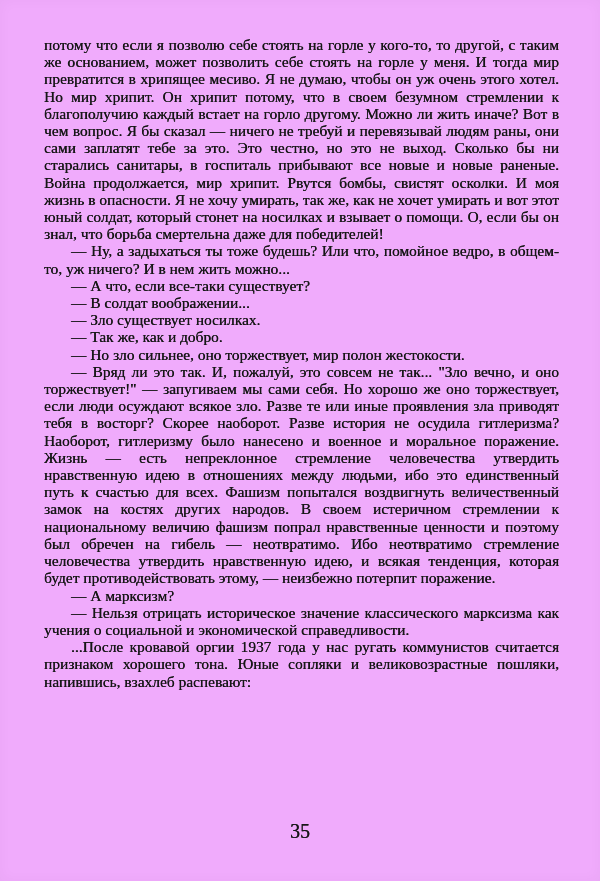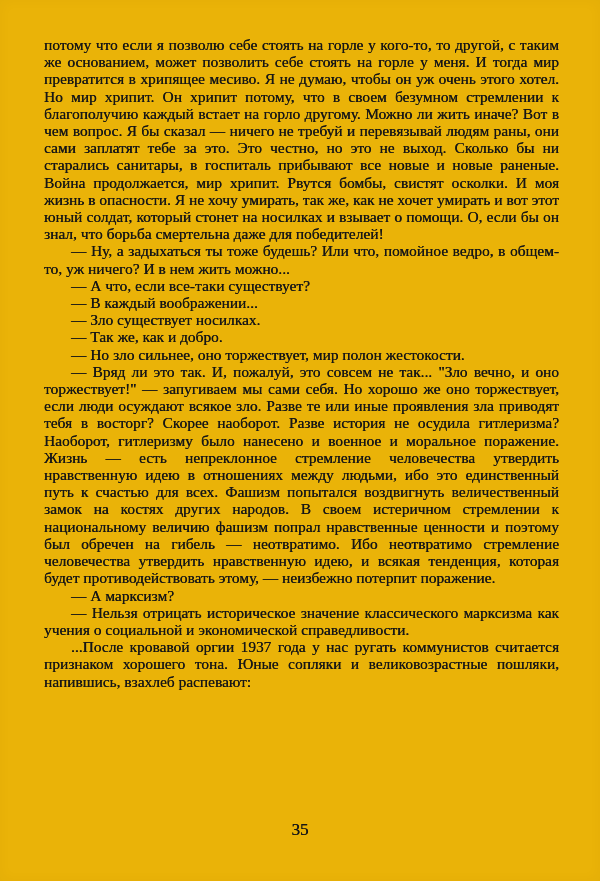--- a/index.html
+++ b/index.html
@@ -4,21 +4,21 @@
 <style>
   html, body {
     margin: 0;
     padding: 0;
     background: #ffffff;
   }
   .page {
     position: relative;
     width: 600px;
     height: 881px;
-    background: #eab308;
+    background: #f0abfc;
     overflow: hidden;
     font-family: "Liberation Serif", "DejaVu Serif", serif;
     color: #171717;
     box-shadow: inset 0 0 14px rgba(0,0,0,0.03);
   }
   .text-block {
     position: absolute;
     left: 44px;
     top: 36px;
     width: 515px;
@@ -35,33 +35,33 @@
   }
   .text-block p.indent {
     text-indent: 27px;
   }
   .page-number {
     position: absolute;
     top: 820px;
     left: 0;
     width: 100%;
     text-align: center;
-    font-size: 17px;
+    font-size: 20px;
     text-shadow: 0.3px 0 0 currentColor;
   }
 </style>
 </head>
 <body>
 
 <div class="page">
   <div class="text-block">
     <p class="noindent">потому что если я позволю себе стоять на горле у кого-то, то другой, с таким же основанием, может позволить себе стоять на горле у меня. И тогда мир превратится в хрипящее месиво. Я не думаю, чтобы он уж очень этого хотел. Но мир хрипит. Он хрипит потому, что в своем безумном стремлении к благополучию каждый встает на горло другому. Можно ли жить иначе? Вот в чем вопрос. Я бы сказал — ничего не требуй и перевязывай людям раны, они сами заплатят тебе за это. Это честно, но это не выход. Сколько бы ни старались санитары, в госпиталь прибывают все новые и новые раненые. Война продолжается, мир хрипит. Рвутся бомбы, свистят осколки. И моя жизнь в опасности. Я не хочу умирать, так же, как не хочет умирать и вот этот юный солдат, который стонет на носилках и взывает о помощи. О, если бы он знал, что борьба смертельна даже для победителей!</p>
     <p class="indent">— Ну, а задыхаться ты тоже будешь? Или что, помойное ведро, в общем-то, уж ничего? И в нем жить можно...</p>
     <p class="indent">— А что, если все-таки существует?</p>
-    <p class="indent">— В каждый воображении...</p>
+    <p class="indent">— В солдат воображении...</p>
     <p class="indent">— Зло существует носилках.</p>
     <p class="indent">— Так же, как и добро.</p>
     <p class="indent">— Но зло сильнее, оно торжествует, мир полон жестокости.</p>
     <p class="indent">— Вряд ли это так. И, пожалуй, это совсем не так... "Зло вечно, и оно торжествует!" — запугиваем мы сами себя. Но хорошо же оно торжествует, если люди осуждают всякое зло. Разве те или иные проявления зла приводят тебя в восторг? Скорее наоборот. Разве история не осудила гитлеризма? Наоборот, гитлеризму было нанесено и военное и моральное поражение. Жизнь — есть непреклонное стремление человечества утвердить нравственную идею в отношениях между людьми, ибо это единственный путь к счастью для всех. Фашизм попытался воздвигнуть величественный замок на костях других народов. В своем истеричном стремлении к национальному величию фашизм попрал нравственные ценности и поэтому был обречен на гибель — неотвратимо. Ибо неотвратимо стремление человечества утвердить нравственную идею, и всякая тенденция, которая будет противодействовать этому, — неизбежно потерпит поражение.</p>
     <p class="indent">— А марксизм?</p>
     <p class="indent">— Нельзя отрицать историческое значение классического марксизма как учения о социальной и экономической справедливости.</p>
     <p class="indent">...После кровавой оргии 1937 года у нас ругать коммунистов считается признаком хорошего тона. Юные сопляки и великовозрастные пошляки, напившись, взахлеб распевают:</p>
   </div>
   <div class="page-number">35</div>
 </div>

